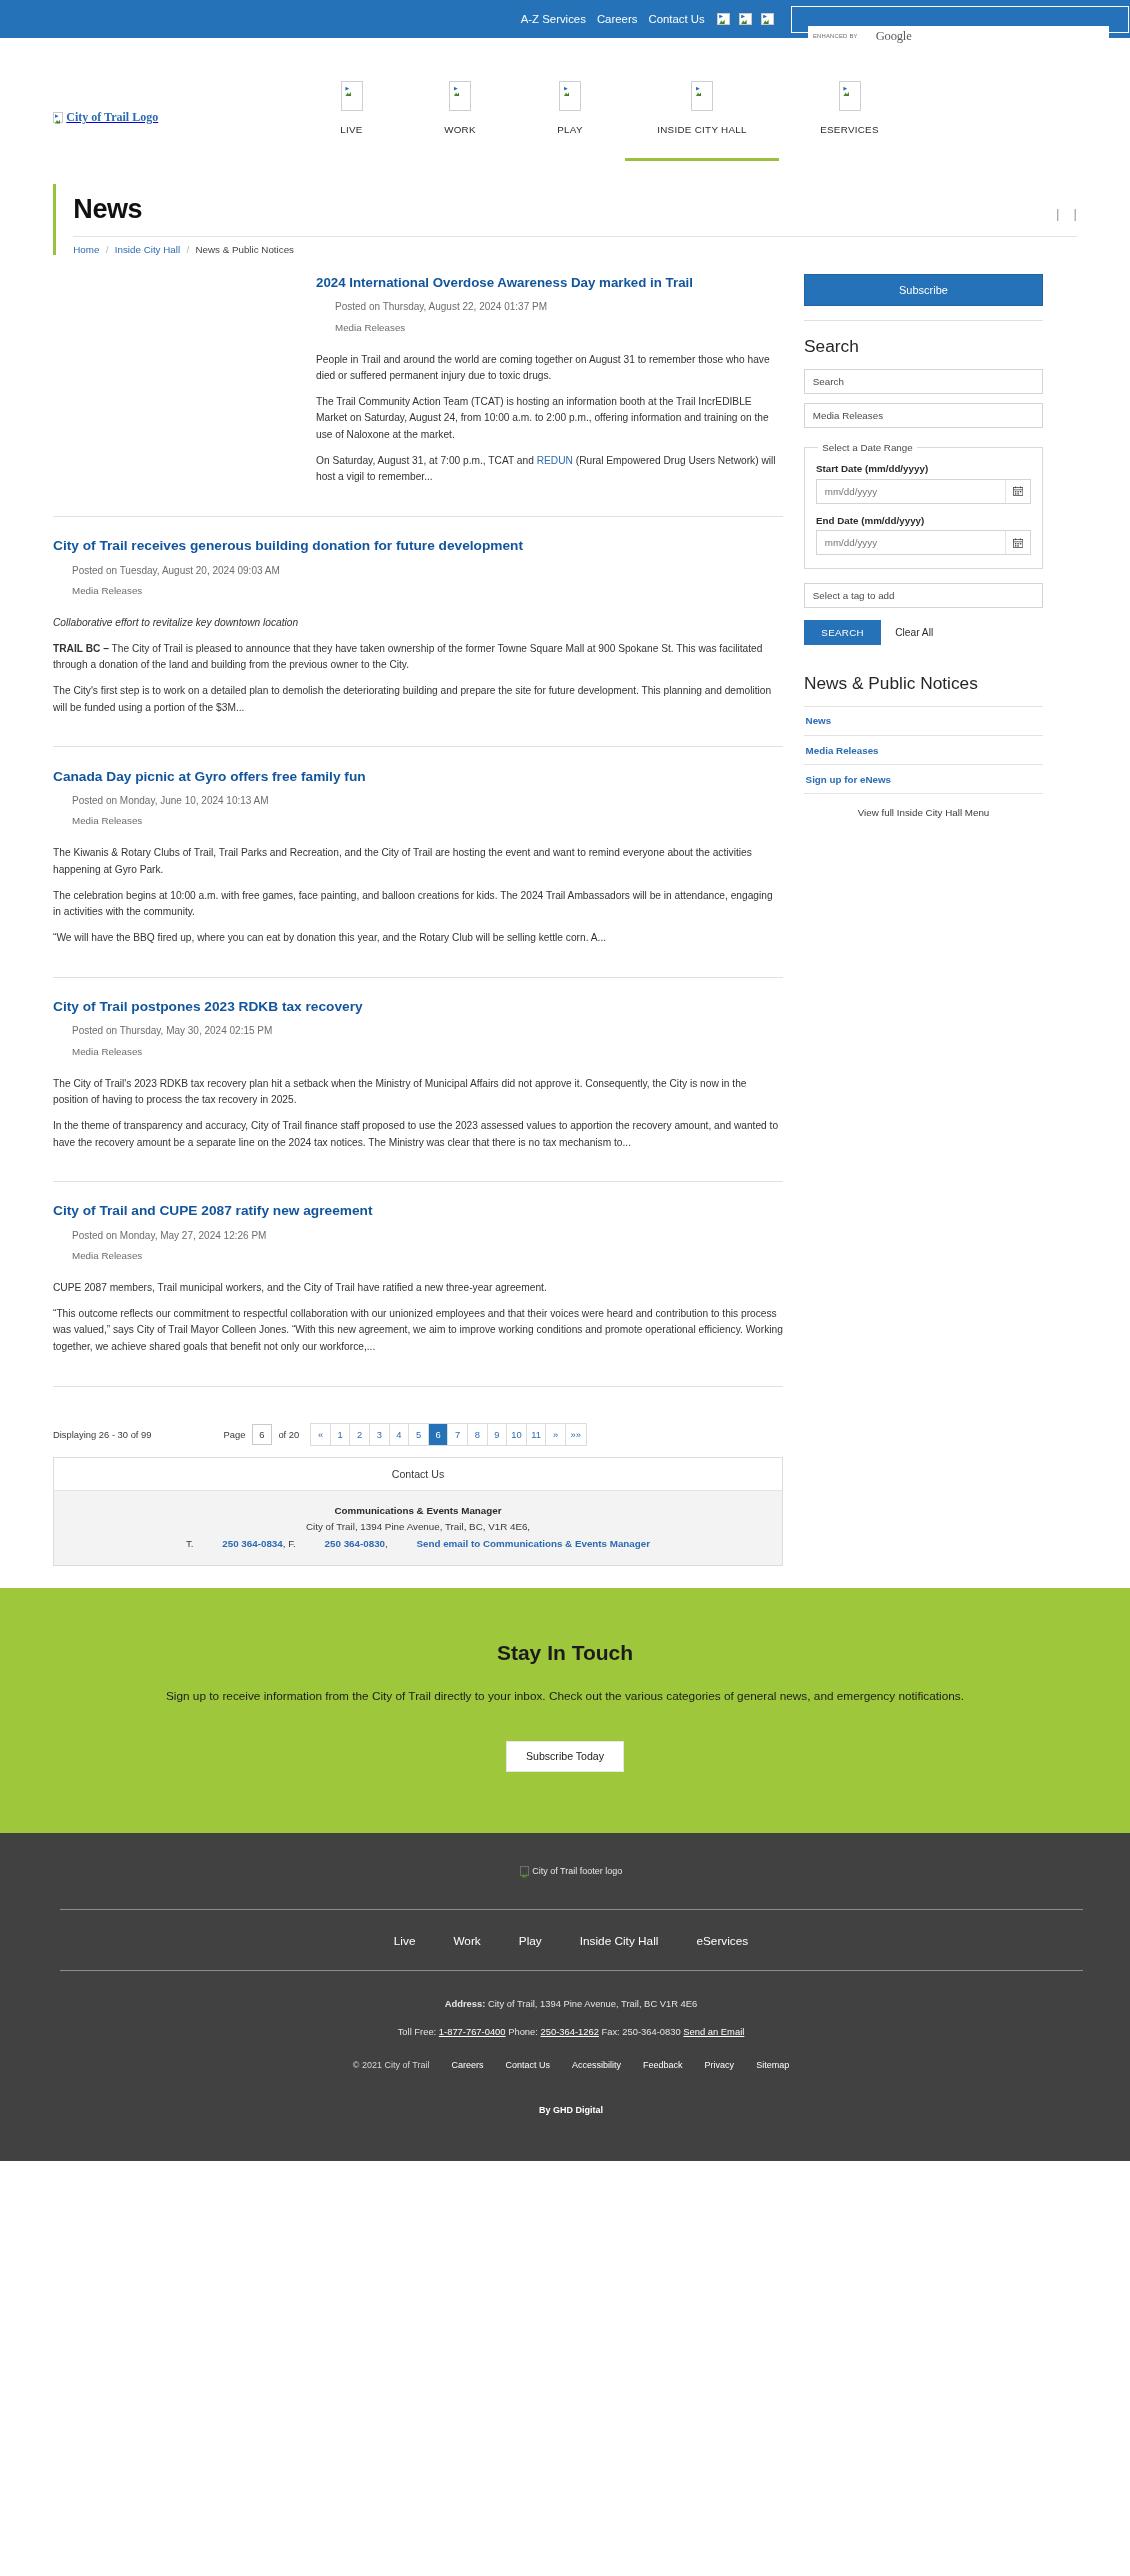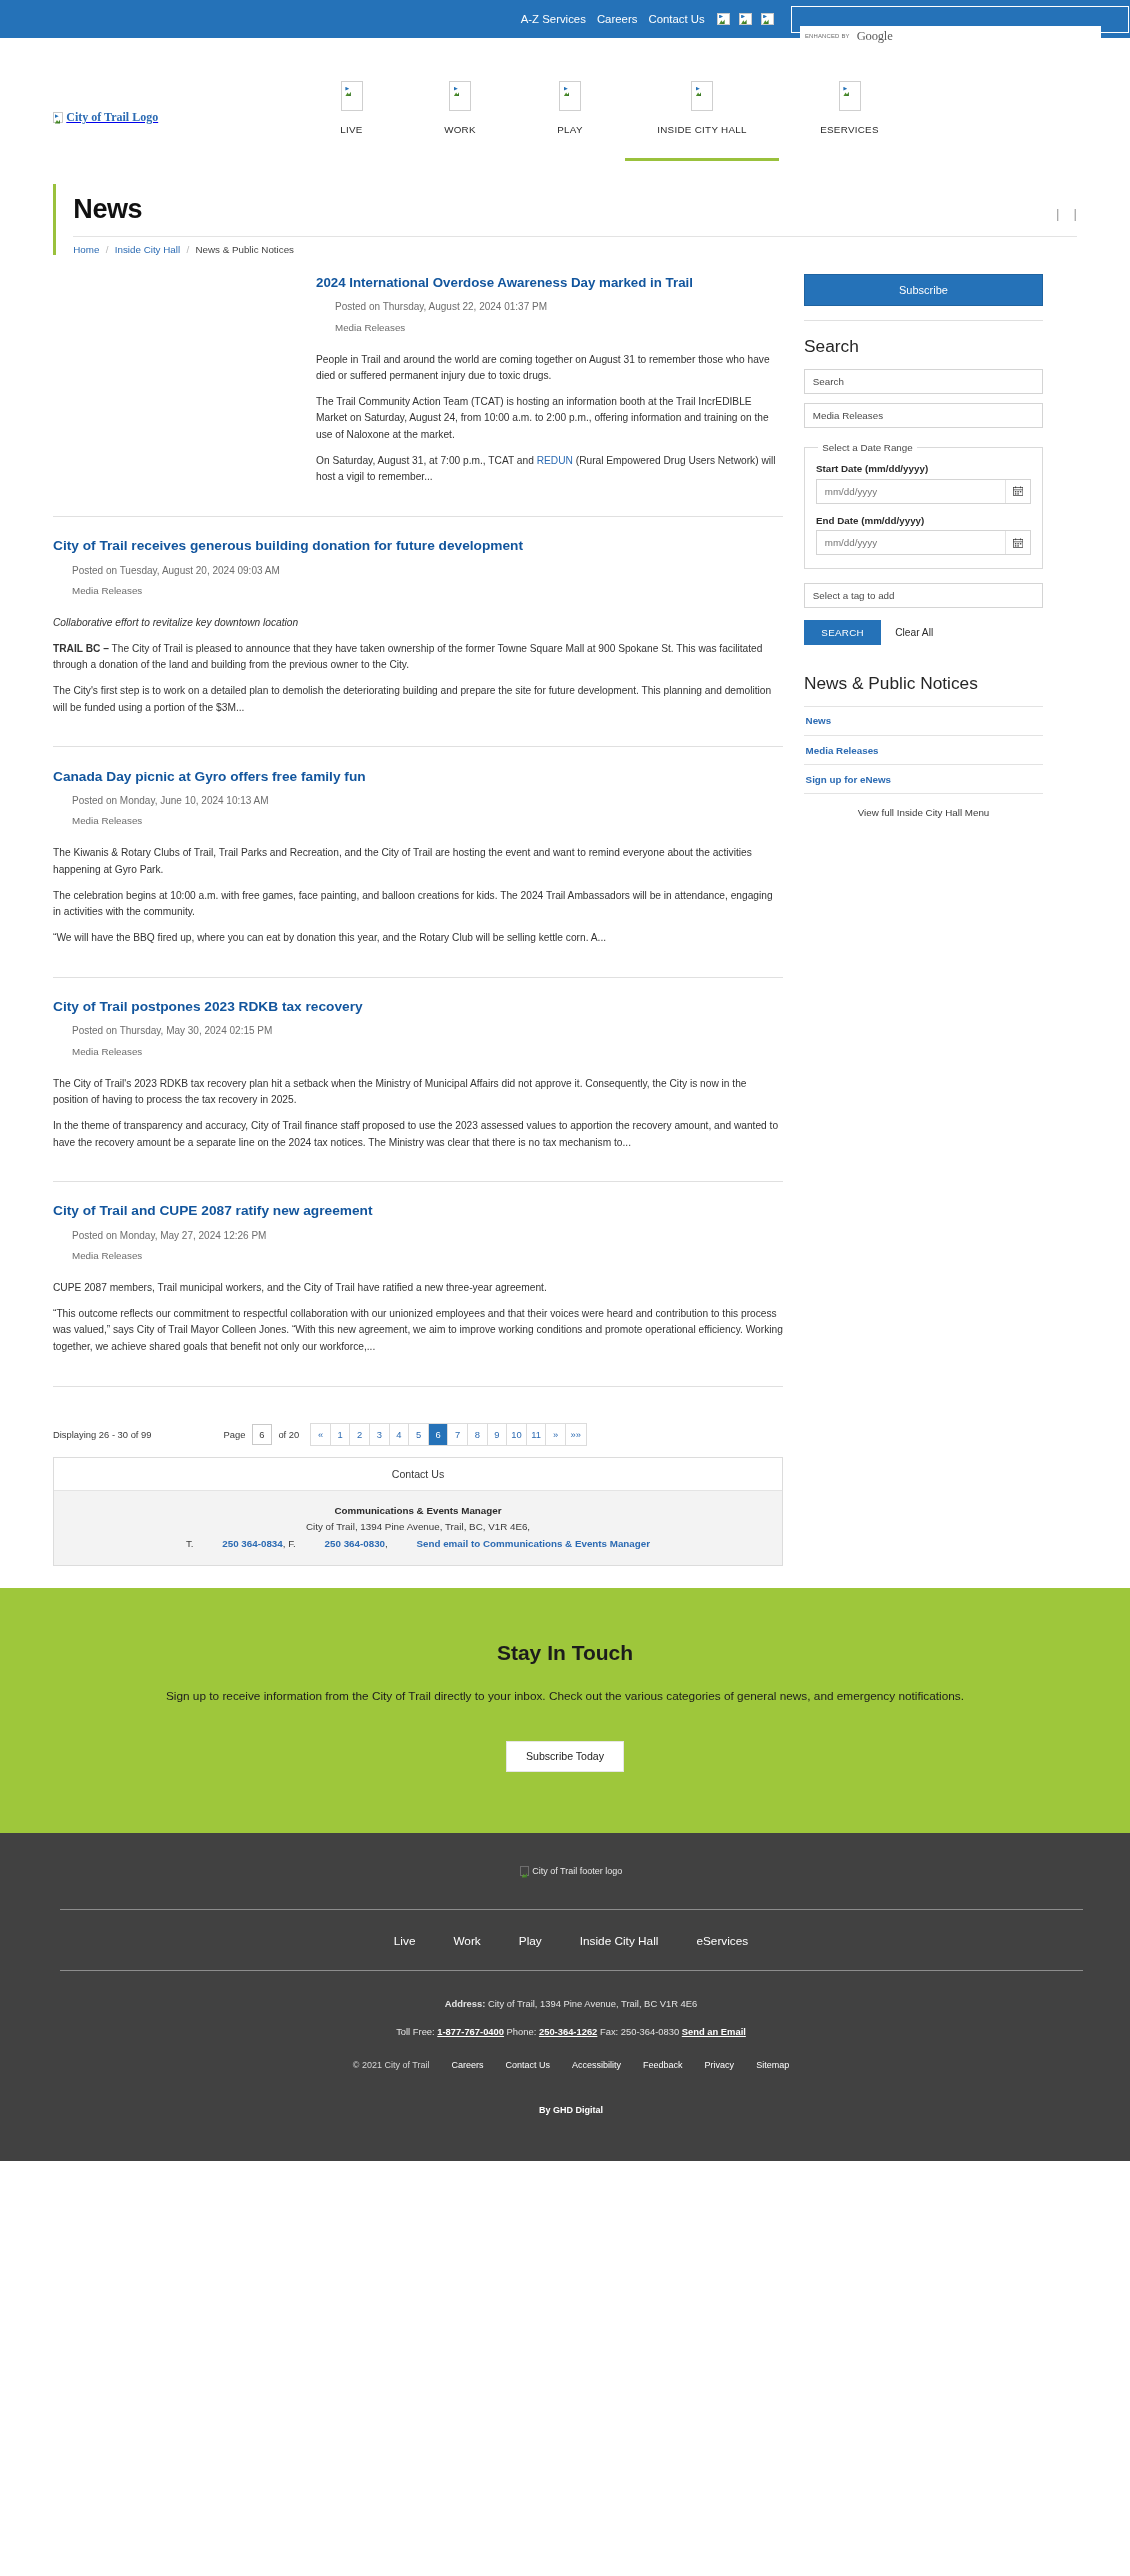--- a/index.html
+++ b/index.html
@@ -58,25 +58,25 @@
   .gsearch-input {
     flex:1;
     border:none; outline:none;
     background:#2572b8;
     font-size:10.2px;
     padding:0 4.7px;
     color:#ffffff;
   }
   .gsearch-badge {
     position:absolute;
-    left:8px; top:19px;
+    left:16px; top:19px;
     background:#ffffff;
     height:21px;
     width:301px;
-    display:flex; align-items:center; gap:7px;
+    display:flex; align-items:center; gap:18px;
     padding-left:4.7px;
     z-index:3;
   }
   .gsearch-badge .enh {
     font-size:5.9px; letter-spacing:0.2px; color:#6b6b6b; text-transform:uppercase;
     font-family:"Liberation Sans", sans-serif;
   }
   .gsearch-badge .ggl {
     font-size:12.6px; color:#5a5a5a; font-family:"Liberation Serif", serif; letter-spacing:-0.2px;
   }
@@ -368,21 +368,21 @@
     display:flex; align-items:center; justify-content:center; gap:38px;
     padding:23.5px 0 22px 0;
   }
   .footer-nav a {
     color:#ffffff; font-size:11.8px; text-decoration:none; font-weight:400;
   }
   .footer-contact { text-align:center; padding-top:27px; }
   .footer-contact .addr { font-size:9.4px; color:#e4e4e4; margin-bottom:17.3px; }
   .footer-contact .addr b { font-weight:700; }
   .footer-contact .phones { font-size:9.4px; color:#e4e4e4; margin-bottom:23.5px; }
-  .footer-contact .phones a { color:#ffffff; text-decoration:underline; font-weight:700;margin-top:37px; }
+  .footer-contact .phones a { color:#ffffff; text-decoration:underline; font-weight:400;margin-top:37px; }
   .footer-links { display:flex; align-items:center; justify-content:center; gap:22px; margin-bottom:35px; }
   .footer-links .copy { font-size:9px; color:#d6d6d6; }
   .footer-links a { font-size:9px; color:#ffffff; text-decoration:none; }
   .footer-by { text-align:center; font-size:9px; color:#ffffff; font-weight:700; }
 </style>
 </head>
 <body>
 
 <div class="topbar">
   <div class="topbar-inner">

